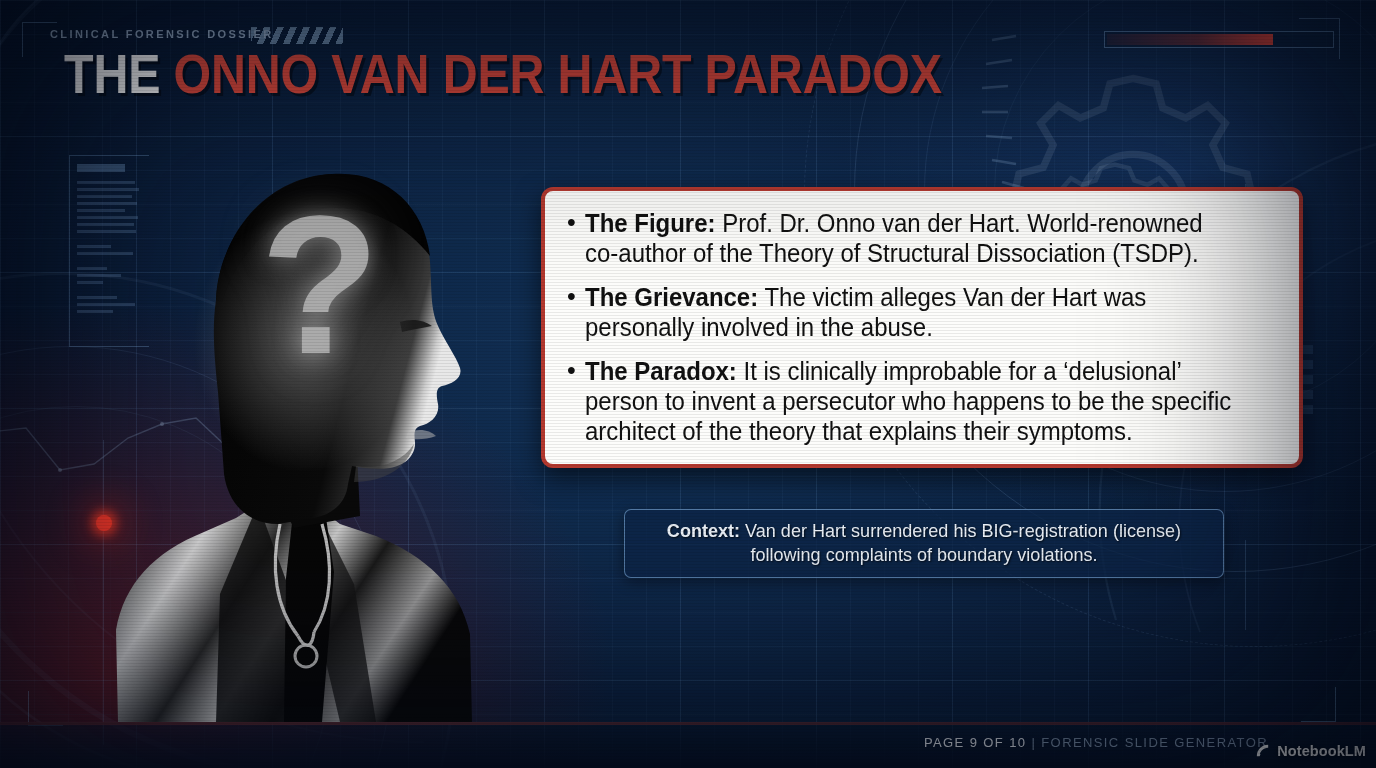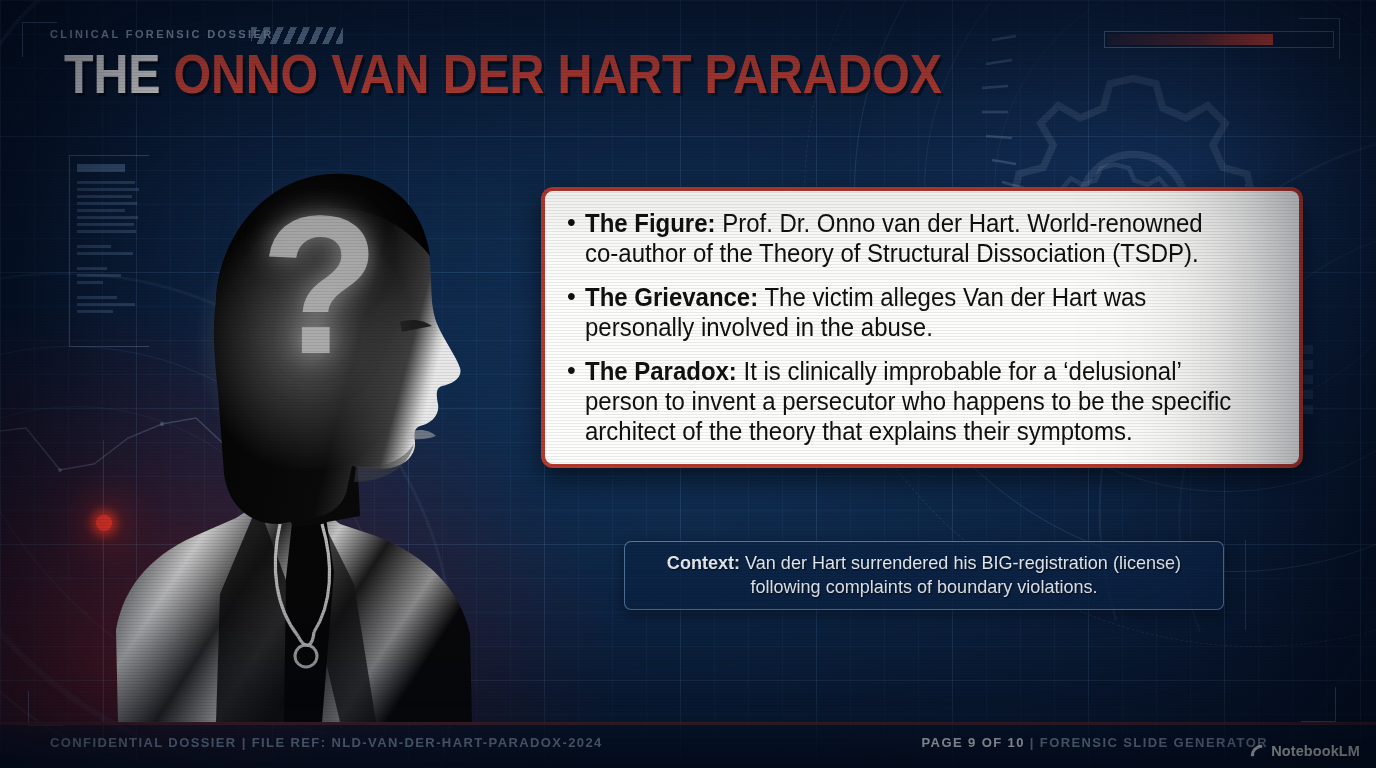--- a/index.html
+++ b/index.html
@@ -243,21 +243,21 @@
     line-height: 1.18;
     transform: scaleX(0.94);
     transform-origin: left top;
     width: 106%;
   }
   .bullet .txt b { font-weight: bold; }
 
   
   .context-box {
     position: absolute;
-    left: 624px; top: 541px;
+    left: 624px; top: 509px;
     width: 600px;
     box-sizing: border-box;
     border: 1px solid rgba(150,200,250,0.52);
     border-radius: 7px;
     background: rgba(13,38,72,0.80);
     padding: 9px 16px 10px 16px;
     text-align: center;
     box-shadow: 0 4px 14px rgba(0,0,0,0.4);
   }
   .context-box .ctext {
@@ -312,29 +312,29 @@
     color: #7e93ad;
     font-weight: bold;
     text-transform: uppercase;
   }
   .footer .right {
     position: absolute;
     right: 108px; top: 13px;
     font-size: 13px;
     letter-spacing: 1.4px;
     color: #7e93ad;
-    font-weight: bold;
+    font-weight: normal;
     text-transform: uppercase;
     white-space: nowrap;
   }
   .footer .right .page { color: #e9eef5; }
 
   .watermark {
     position: absolute;
-    right: 16px; bottom: 9px;
+    right: 10px; bottom: 9px;
     display: flex;
     align-items: center;
     gap: 6px;
     color: #fff;
     font-size: 14.5px;
     font-weight: bold;
     letter-spacing: .1px;
     text-shadow: 0 1px 4px rgba(0,0,0,.8);
   }
 </style>
@@ -546,21 +546,20 @@
 
   </div>
 
   <div class="context-box">
     <div class="ctext"><b>Context:</b><span> Van der Hart surrendered his BIG-registration (license) following complaints of boundary violations.</span></div>
   </div>
 
 
   <div class="footer-rule"></div>
   <div class="footer">
-    <div class="left">CONFIDENTIAL DOSSIER  |  FILE REF: NLD-VAN-DER-HART-PARADOX-2024</div>
     <div class="right">
       <span class="page">PAGE 9 OF 10</span>
       <span>|</span>
       <span>FORENSIC SLIDE GENERATOR</span>
     </div>
     <div class="watermark">
       <svg width="17" height="17" viewBox="0 0 24 24">
         <path d="M4 20 C4 11 11 4 20 4 L20 8 C13 8 8 13 8 20 Z" fill="#ffffff"></path>
         <path d="M4 20 C4 14 9 9 15 9 L15 12.4 C11 12.4 7.4 16 7.4 20 Z" fill="#ffffff" opacity=".0"></path>
         <circle cx="6.6" cy="17.6" r="2.3" fill="#ffffff"></circle>

